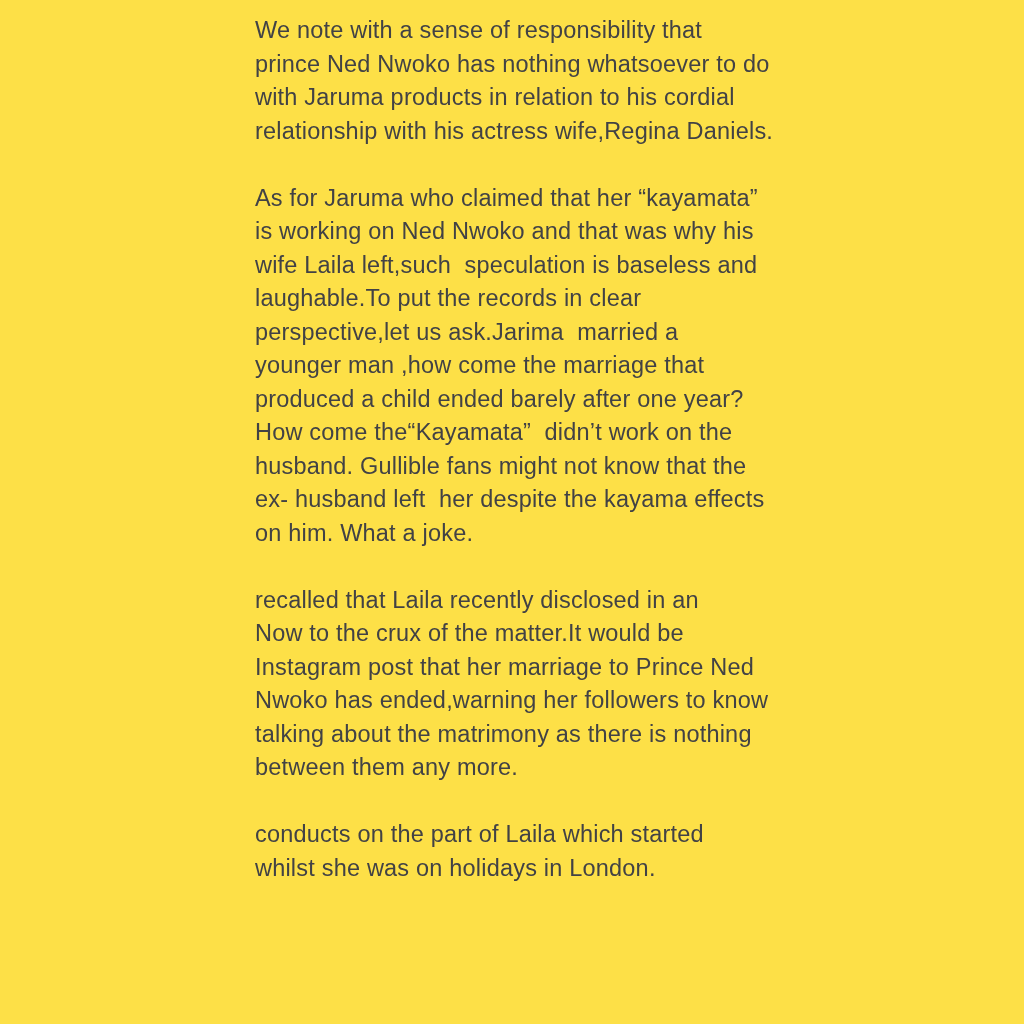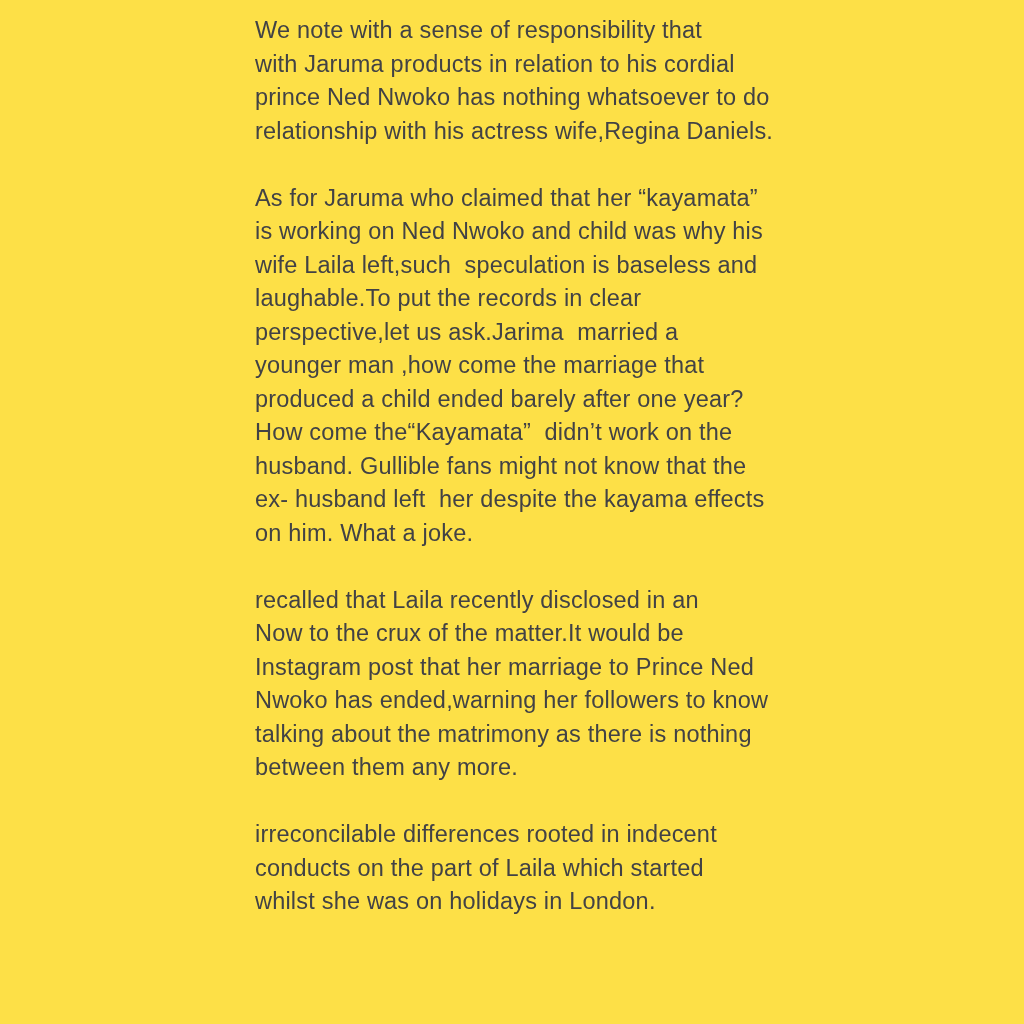--- a/index.html
+++ b/index.html
@@ -36,44 +36,43 @@
     font-weight: 400;
   }
 </style>
 </head>
 <body>
 
 <div class="page">
   <div class="doc-body">
       <div class="paragraph">
         <div class="line">We note with a sense of responsibility that</div>
+        <div class="line">prince Ned Nwoko has nothing whatsoever to do</div>
         <div class="line">with Jaruma products in relation to his cordial</div>
-        <div class="line">prince Ned Nwoko has nothing whatsoever to do</div>
         <div class="line">relationship with his actress wife,Regina Daniels.</div>
       </div>
       <div class="paragraph">
         <div class="line">As for Jaruma who claimed that her “kayamata”</div>
-        <div class="line">is working on Ned Nwoko and child was why his</div>
+        <div class="line">is working on Ned Nwoko and that was why his</div>
         <div class="line">wife Laila left,such  speculation is baseless and</div>
         <div class="line">laughable.To put the records in clear</div>
         <div class="line">perspective,let us ask.Jarima  married a</div>
         <div class="line">younger man ,how come the marriage that</div>
         <div class="line">produced a child ended barely after one year?</div>
         <div class="line">How come the“Kayamata”  didn’t work on the</div>
         <div class="line">husband. Gullible fans might not know that the</div>
         <div class="line">ex- husband left  her despite the kayama effects</div>
         <div class="line">on him. What a joke.</div>
       </div>
       <div class="paragraph">
         <div class="line">recalled that Laila recently disclosed in an</div>
         <div class="line">Now to the crux of the matter.It would be</div>
         <div class="line">Instagram post that her marriage to Prince Ned</div>
         <div class="line">Nwoko has ended,warning her followers to know</div>
         <div class="line">talking about the matrimony as there is nothing</div>
         <div class="line">between them any more.</div>
       </div>
       <div class="paragraph">
-        <div class="line">irreconcilable differences rooted in indecent</div>
         <div class="line">conducts on the part of Laila which started</div>
         <div class="line">whilst she was on holidays in London.</div>
       </div>
     </div>
 </div>
 
 </body></html>

